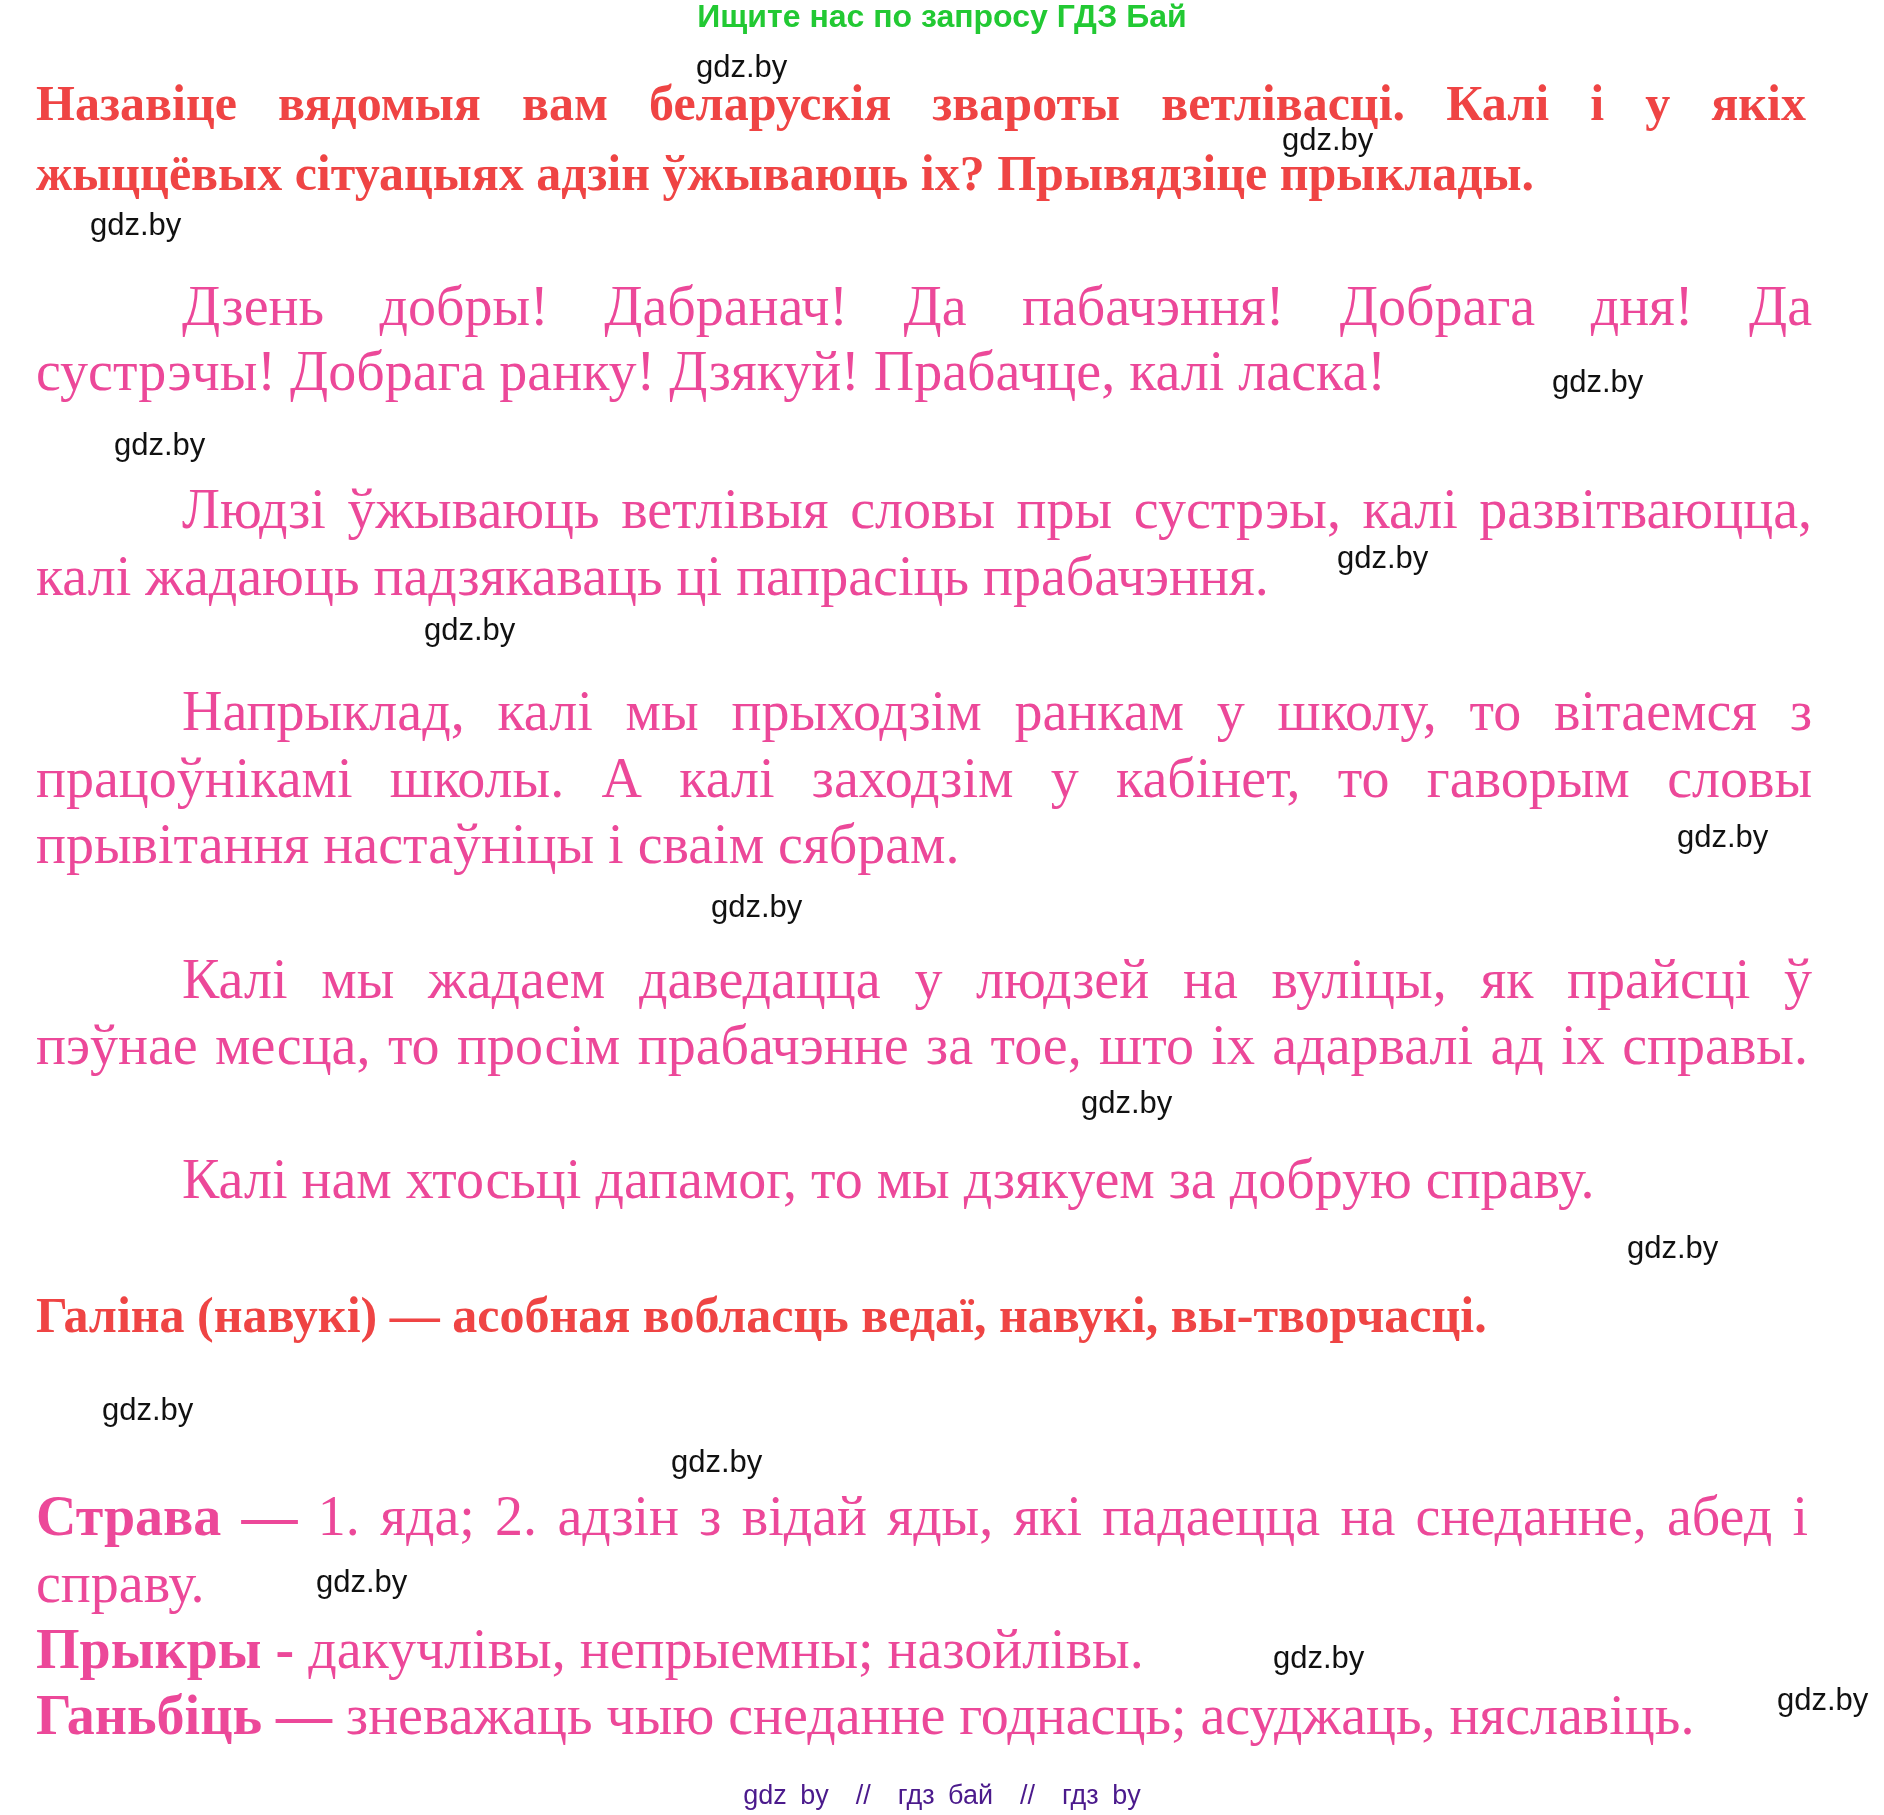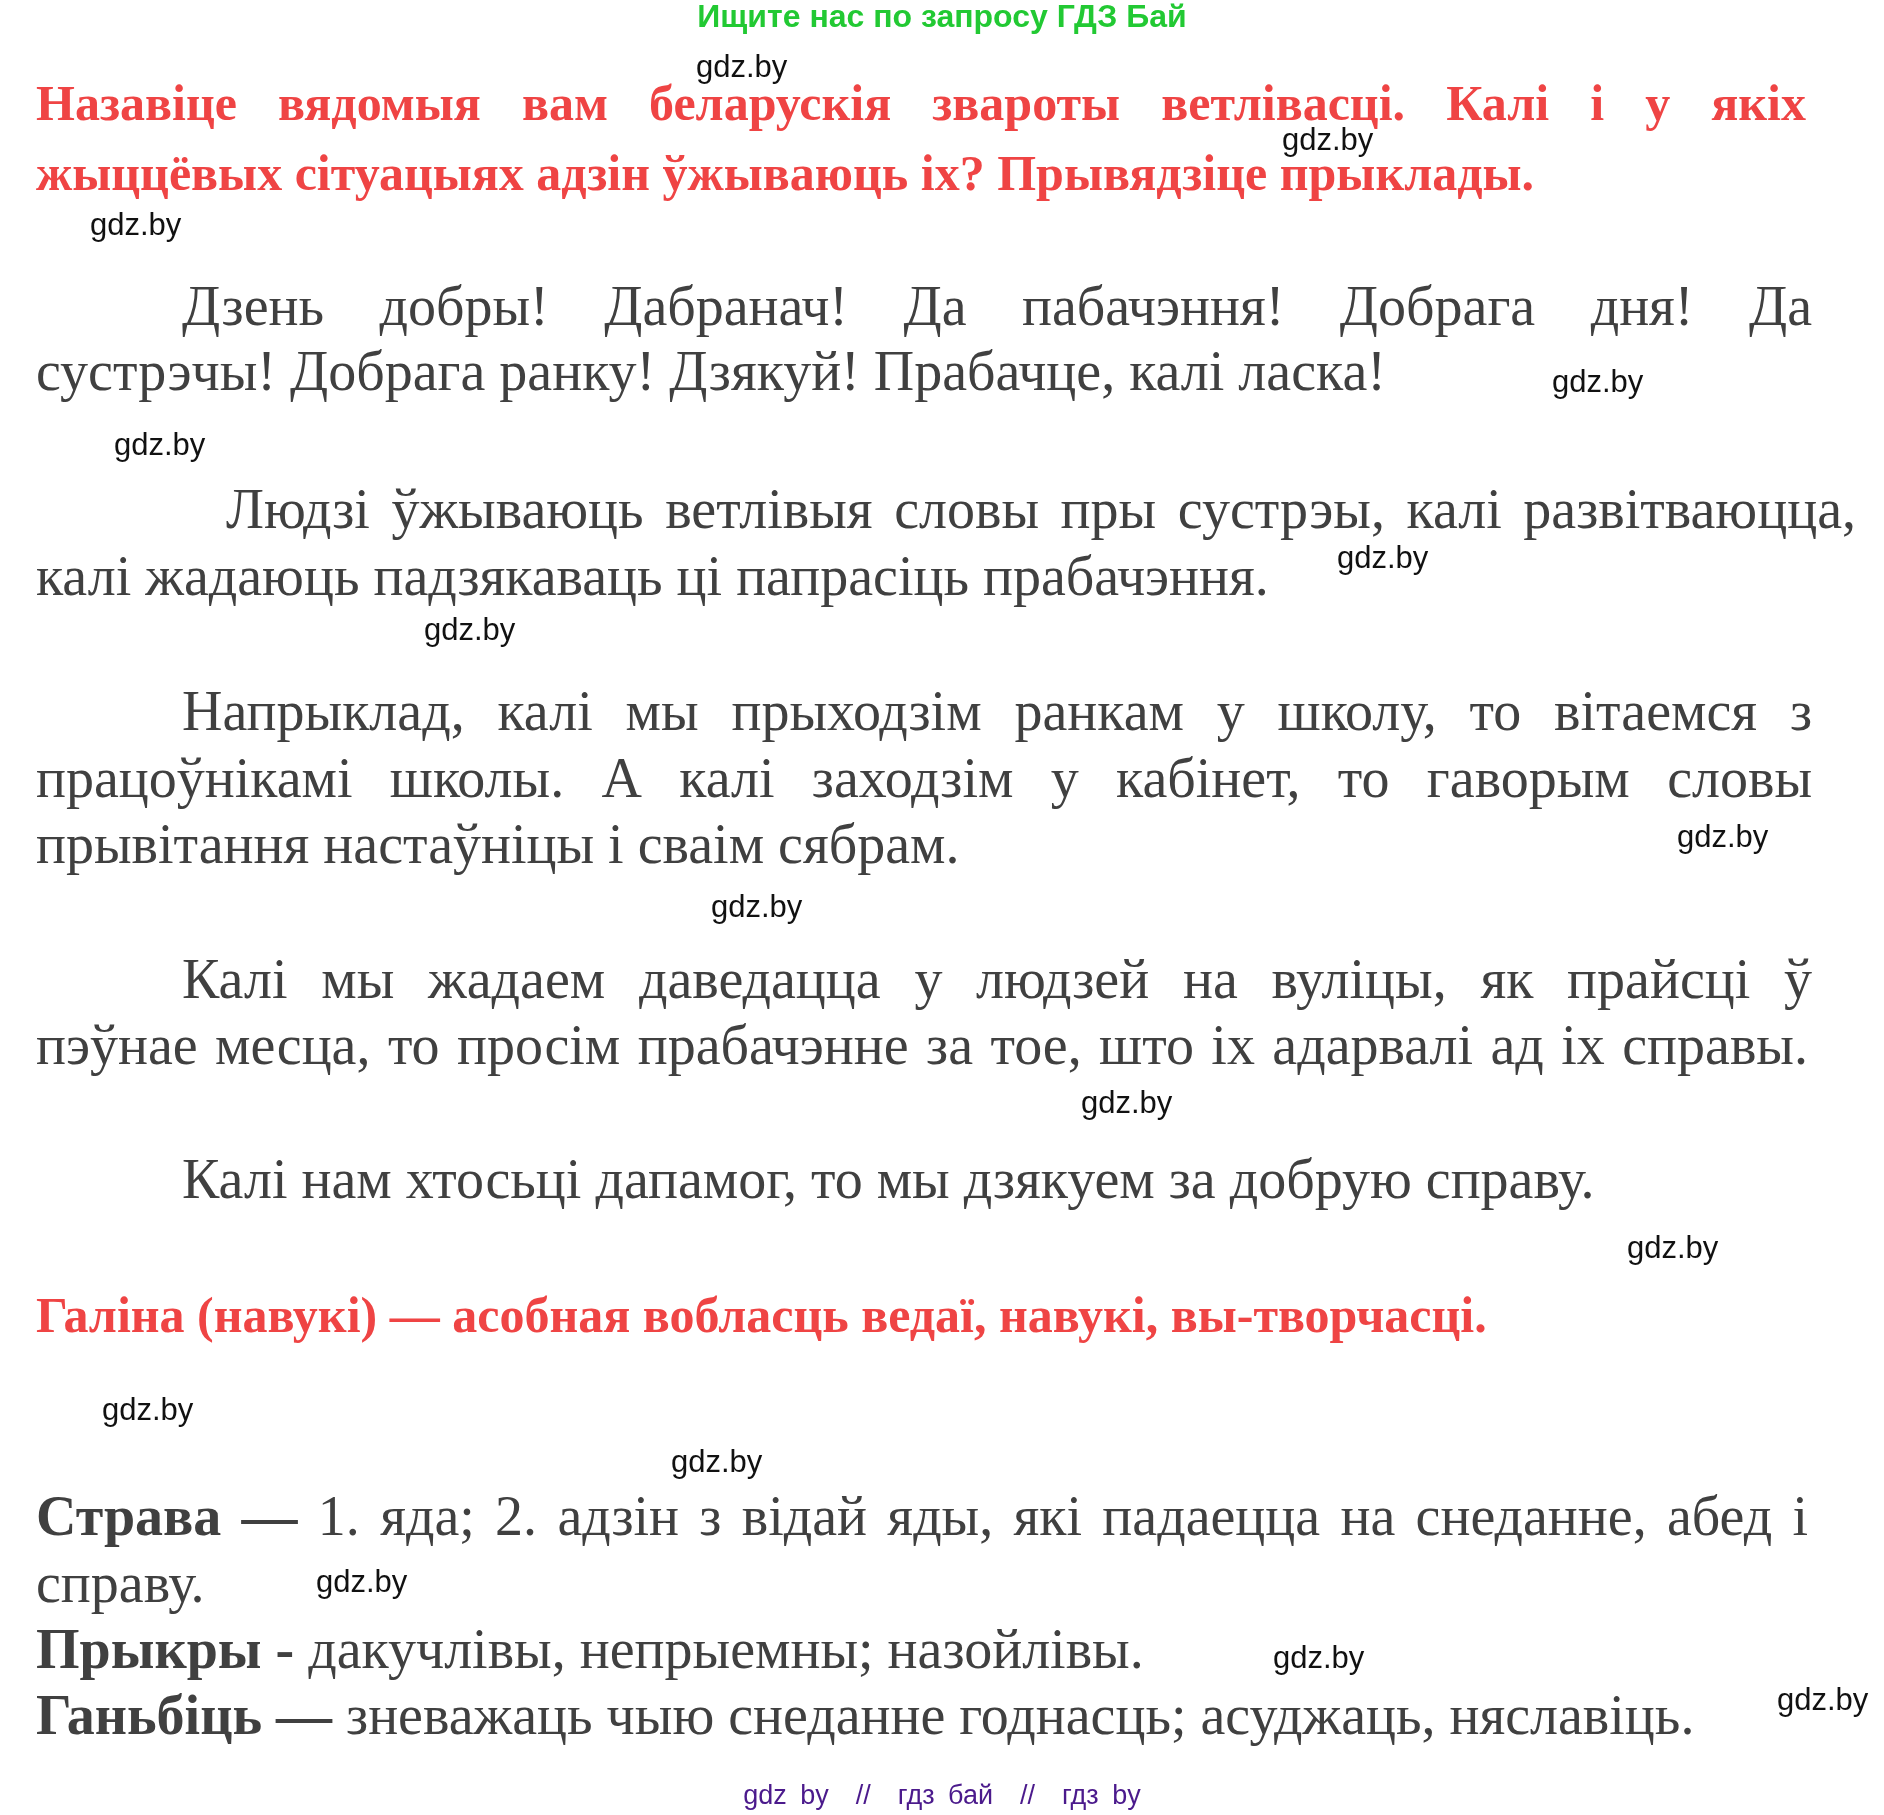--- a/index.html
+++ b/index.html
@@ -1,37 +1,37 @@
 <!DOCTYPE html>
 <html><head>
   <meta charset="utf-8">
   <style>
     html, body { margin: 0; padding: 0; background: #ffffff; }
     body { width: 1884px; height: 1815px; position: relative; overflow: hidden; }
     .abs { position: absolute; white-space: nowrap; line-height: 1; margin: 0; }
     .header { font-family: "Liberation Sans", sans-serif; font-size: 32px; left: 0; width: 1884px; text-align: center; top: 0; font-weight: bold; }
     .footer { font-family: "Liberation Sans", sans-serif; font-size: 27px; left: 0; width: 1884px; text-align: center; top: 1782px; word-spacing: 6px; }
     .title { font-family: "Liberation Serif", serif; font-weight: bold; font-size: 50px; color: #ef4444; }
-    .body { font-family: "Liberation Serif", serif; font-size: 56px; color: #404040; }
+    .body { font-family: "Liberation Serif", serif; font-size: 56px; color: #ec4899; }
     .just { text-align: justify; text-align-last: justify; }
     .wm { font-family: "Liberation Sans", sans-serif; font-size: 31px; color: #111; }
     b { font-weight: bold; }
   </style>
 </head>
 <body>
 
 <div class="abs header" style="color:#22c933;">Ищите нас по запросу ГДЗ Бай</div>
 
 <div class="abs title just" style="left:36px; top:78px; width:1770px;">Назавіце вядомыя вам беларускія звароты ветлівасці. Калі і у якіх</div>
 <div class="abs title" style="left:36px; top:148px;">жыццёвых сітуацыях адзін ўжываюць іх? Прывядзіце прыклады.</div>
 
 <div class="abs body just" style="left:182px; top:278px; width:1630px;">Дзень добры! Дабранач! Да пабачэння! Добрага дня! Да</div>
 <div class="abs body" style="left:36px; top:343px;">сустрэчы! Добрага ранку! Дзякуй! Прабачце, калі ласка!</div>
 
-<div class="abs body just" style="left:182px; top:481px; width:1630px;margin-left:44px;">Людзі ўжываюць ветлівыя словы пры сустрэы, калі развітваюцца,</div>
+<div class="abs body just" style="left:182px; top:481px; width:1630px;">Людзі ўжываюць ветлівыя словы пры сустрэы, калі развітваюцца,</div>
 <div class="abs body" style="left:36px; top:548px;">калі жадаюць падзякаваць ці папрасіць прабачэння.</div>
 
 <div class="abs body just" style="left:182px; top:683px; width:1630px;">Напрыклад, калі мы прыходзім ранкам у школу, то вітаемся з</div>
 <div class="abs body just" style="left:36px; top:750px; width:1776px;">працоўнікамі школы. А калі заходзім у кабінет, то гаворым словы</div>
 <div class="abs body" style="left:36px; top:816px;">прывітання настаўніцы і сваім сябрам.</div>
 
 <div class="abs body just" style="left:182px; top:951px; width:1630px;">Калі мы жадаем даведацца у людзей на вуліцы, як прайсці ў</div>
 <div class="abs body just" style="left:36px; top:1017px; width:1772px;">пэўнае месца, то просім прабачэнне за тое, што іх адарвалі ад іх справы.</div>
 
 <div class="abs body" style="left:182px; top:1151px;">Калі нам хтосьці дапамог, то мы дзякуем за добрую справу.</div>

